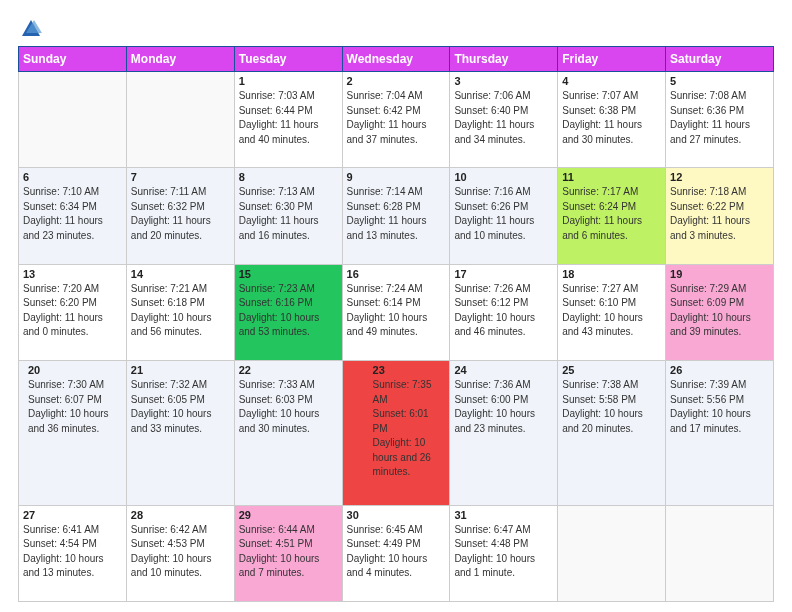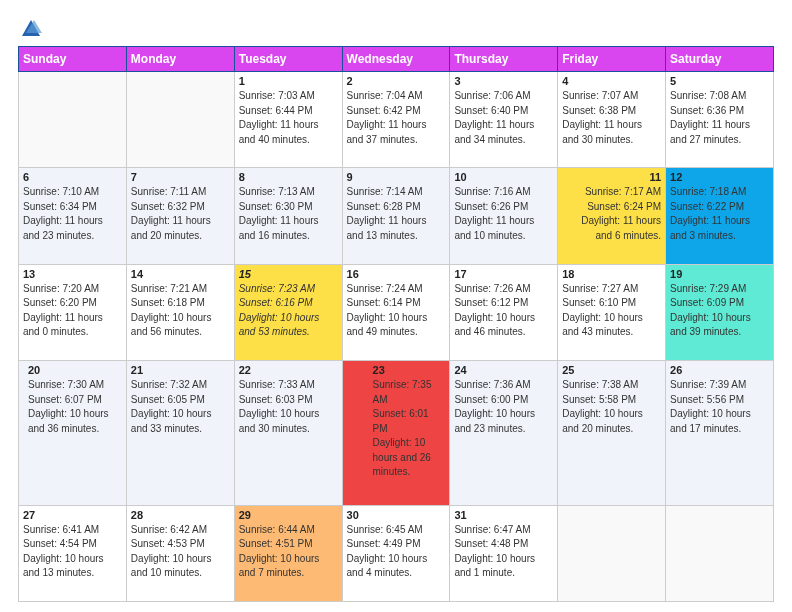--- a/index.html
+++ b/index.html
@@ -173,55 +173,55 @@
             <div class="day-info">Sunrise: 7:13 AM<br>Sunset: 6:30 PM<br>Daylight: 11 hours and 16 minutes.</div>
           </td>
           <td style="background: rgb(240, 244, 250);">
             <span class="day-num">9</span>
             <div class="day-info">Sunrise: 7:14 AM<br>Sunset: 6:28 PM<br>Daylight: 11 hours and 13 minutes.</div>
           </td>
           <td style="background: rgb(240, 244, 250);">
             <span class="day-num">10</span>
             <div class="day-info">Sunrise: 7:16 AM<br>Sunset: 6:26 PM<br>Daylight: 11 hours and 10 minutes.</div>
           </td>
-          <td style="background: #fde047; text-align: right;">
+          <td style="background: #bef264;">
             <span class="day-num">11</span>
             <div class="day-info">Sunrise: 7:17 AM<br>Sunset: 6:24 PM<br>Daylight: 11 hours and 6 minutes.</div>
           </td>
-          <td style="background: #0ea5e9;">
+          <td style="background: #fef9c3;">
             <span class="day-num">12</span>
             <div class="day-info">Sunrise: 7:18 AM<br>Sunset: 6:22 PM<br>Daylight: 11 hours and 3 minutes.</div>
           </td>
         </tr>
         <tr>
           <td style="background: rgb(255, 255, 255);">
             <span class="day-num">13</span>
             <div class="day-info">Sunrise: 7:20 AM<br>Sunset: 6:20 PM<br>Daylight: 11 hours and 0 minutes.</div>
           </td>
           <td style="background: rgb(255, 255, 255); margin-left: 23px;">
             <span class="day-num">14</span>
             <div class="day-info">Sunrise: 7:21 AM<br>Sunset: 6:18 PM<br>Daylight: 10 hours and 56 minutes.</div>
           </td>
-          <td style="background: #fde047; font-style: italic;">
+          <td style="background: #22c55e;">
             <span class="day-num">15</span>
             <div class="day-info">Sunrise: 7:23 AM<br>Sunset: 6:16 PM<br>Daylight: 10 hours and 53 minutes.</div>
           </td>
           <td style="background: rgb(255, 255, 255);">
             <span class="day-num">16</span>
             <div class="day-info">Sunrise: 7:24 AM<br>Sunset: 6:14 PM<br>Daylight: 10 hours and 49 minutes.</div>
           </td>
           <td style="background: rgb(255, 255, 255);">
             <span class="day-num">17</span>
             <div class="day-info">Sunrise: 7:26 AM<br>Sunset: 6:12 PM<br>Daylight: 10 hours and 46 minutes.</div>
           </td>
           <td style="background: rgb(255, 255, 255); margin-top: 16px;">
             <span class="day-num">18</span>
             <div class="day-info">Sunrise: 7:27 AM<br>Sunset: 6:10 PM<br>Daylight: 10 hours and 43 minutes.</div>
           </td>
-          <td style="background: #5eead4;">
+          <td style="background: #f9a8d4;">
             <span class="day-num">19</span>
             <div class="day-info">Sunrise: 7:29 AM<br>Sunset: 6:09 PM<br>Daylight: 10 hours and 39 minutes.</div>
           </td>
         </tr>
         <tr>
           <td style="background: rgb(240, 244, 250); padding-left: 9px;">
             <span class="day-num">20</span>
             <div class="day-info">Sunrise: 7:30 AM<br>Sunset: 6:07 PM<br>Daylight: 10 hours and 36 minutes.</div>
           </td>
           <td style="background: rgb(240, 244, 250);">
@@ -251,21 +251,21 @@
         </tr>
         <tr>
           <td style="background: rgb(255, 255, 255);">
             <span class="day-num">27</span>
             <div class="day-info">Sunrise: 6:41 AM<br>Sunset: 4:54 PM<br>Daylight: 10 hours and 13 minutes.</div>
           </td>
           <td style="background: rgb(255, 255, 255);">
             <span class="day-num">28</span>
             <div class="day-info">Sunrise: 6:42 AM<br>Sunset: 4:53 PM<br>Daylight: 10 hours and 10 minutes.</div>
           </td>
-          <td style="background: #fdba74;">
+          <td style="background: #f9a8d4;">
             <span class="day-num">29</span>
             <div class="day-info">Sunrise: 6:44 AM<br>Sunset: 4:51 PM<br>Daylight: 10 hours and 7 minutes.</div>
           </td>
           <td style="background: rgb(255, 255, 255);">
             <span class="day-num">30</span>
             <div class="day-info">Sunrise: 6:45 AM<br>Sunset: 4:49 PM<br>Daylight: 10 hours and 4 minutes.</div>
           </td>
           <td style="background: rgb(255, 255, 255);">
             <span class="day-num">31</span>
             <div class="day-info">Sunrise: 6:47 AM<br>Sunset: 4:48 PM<br>Daylight: 10 hours and 1 minute.</div>

